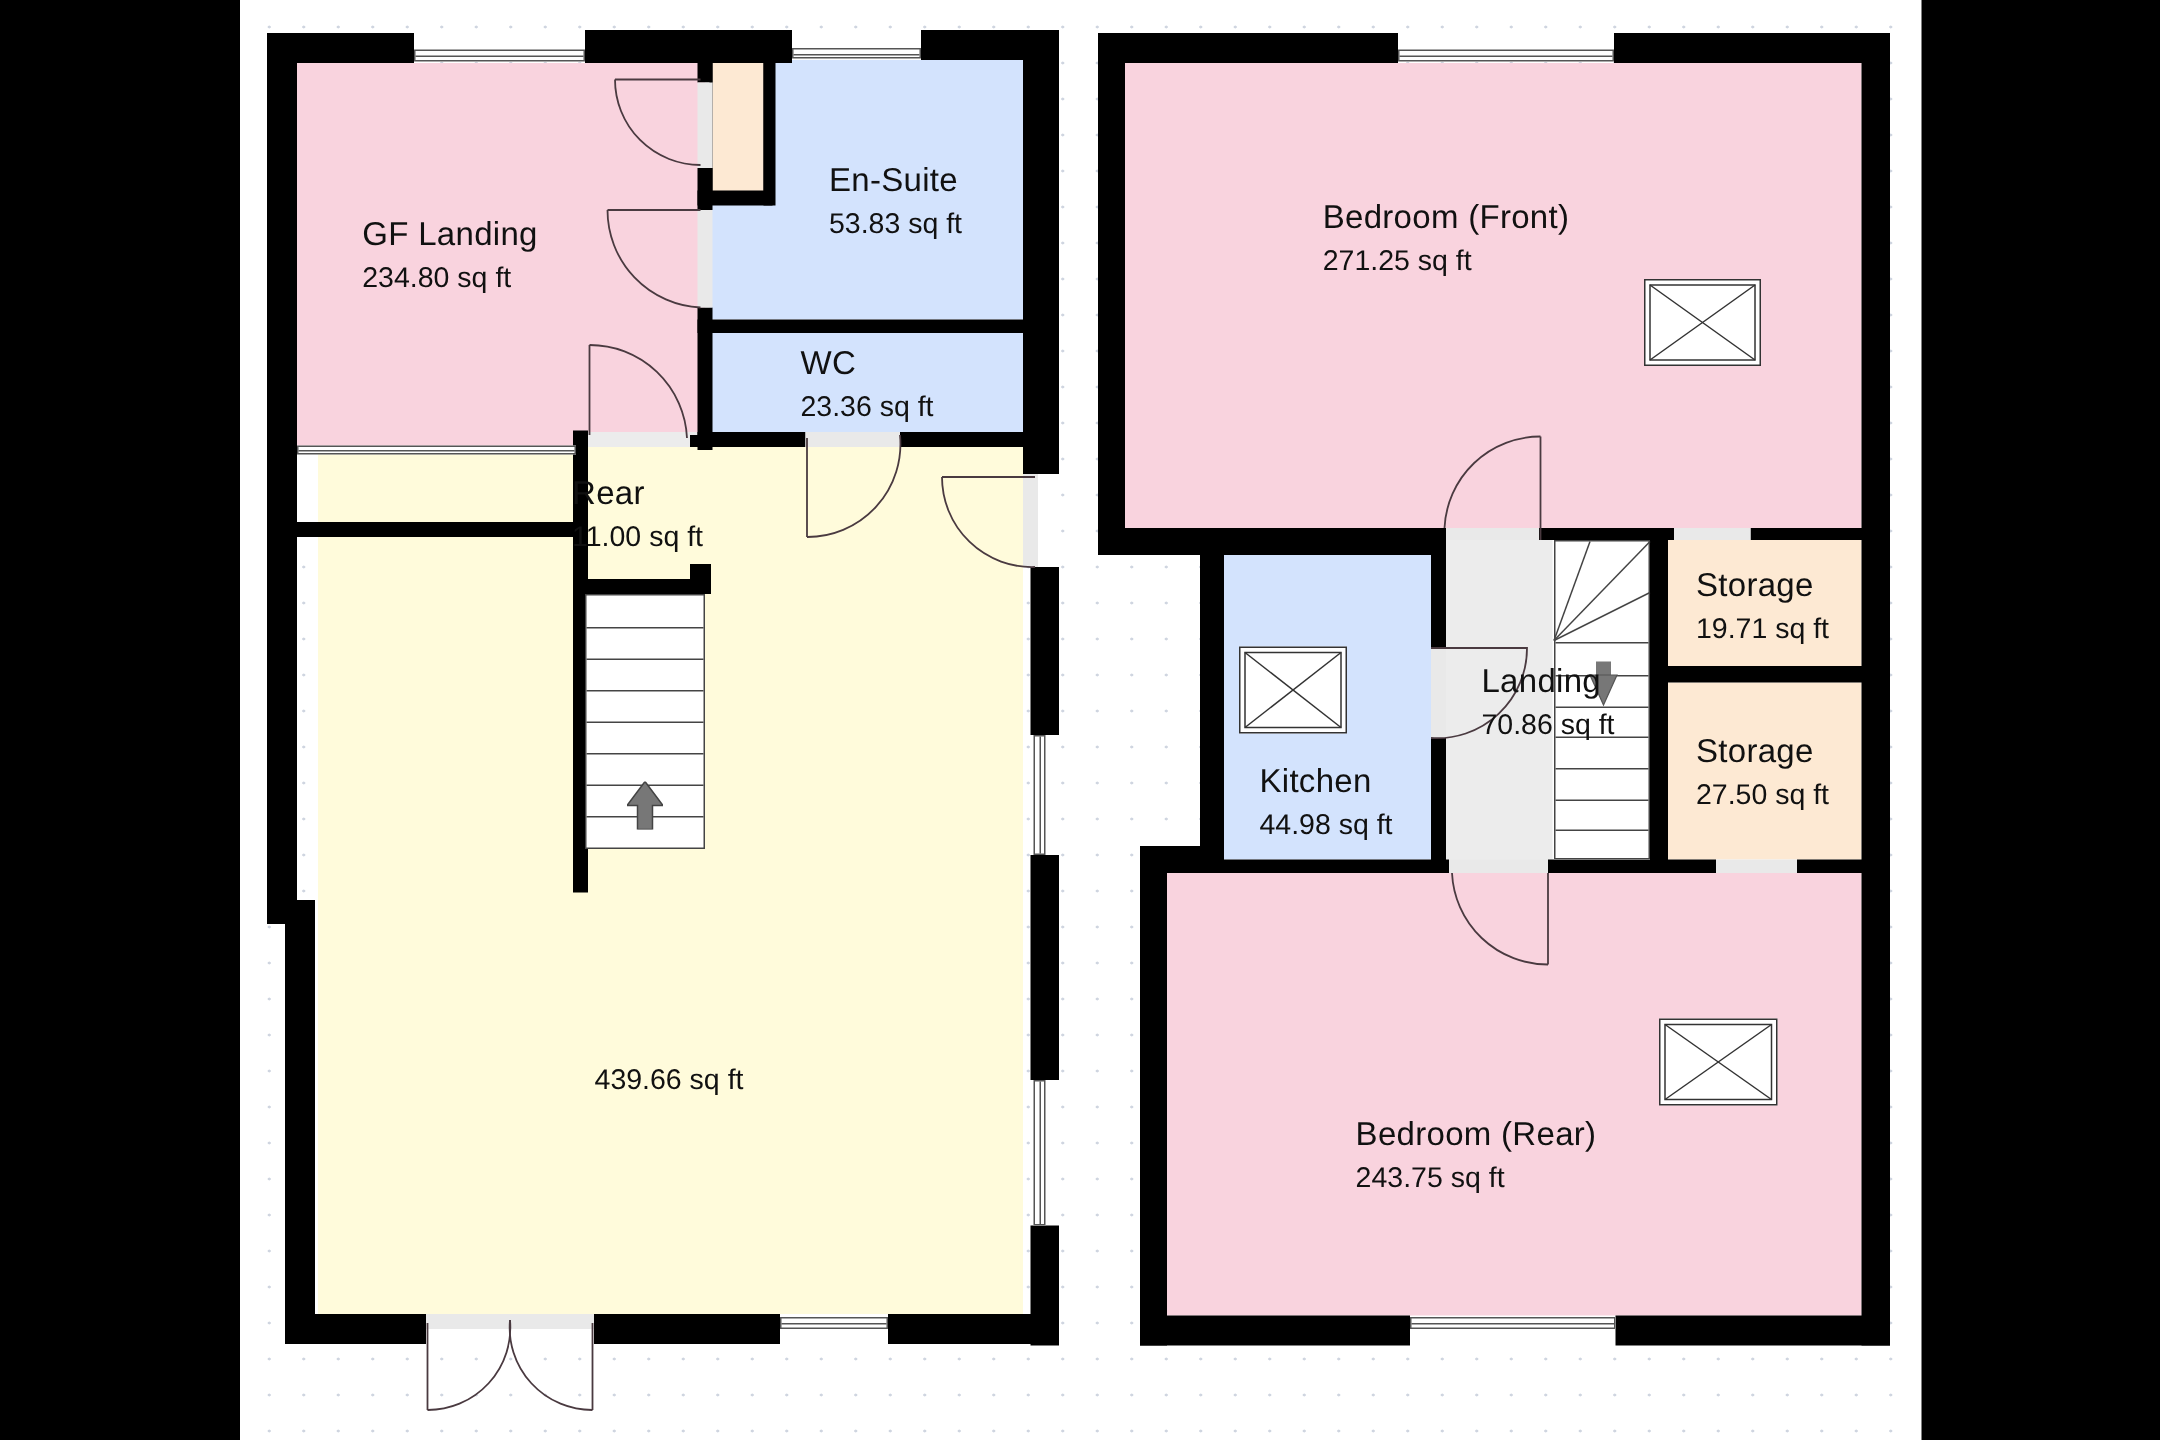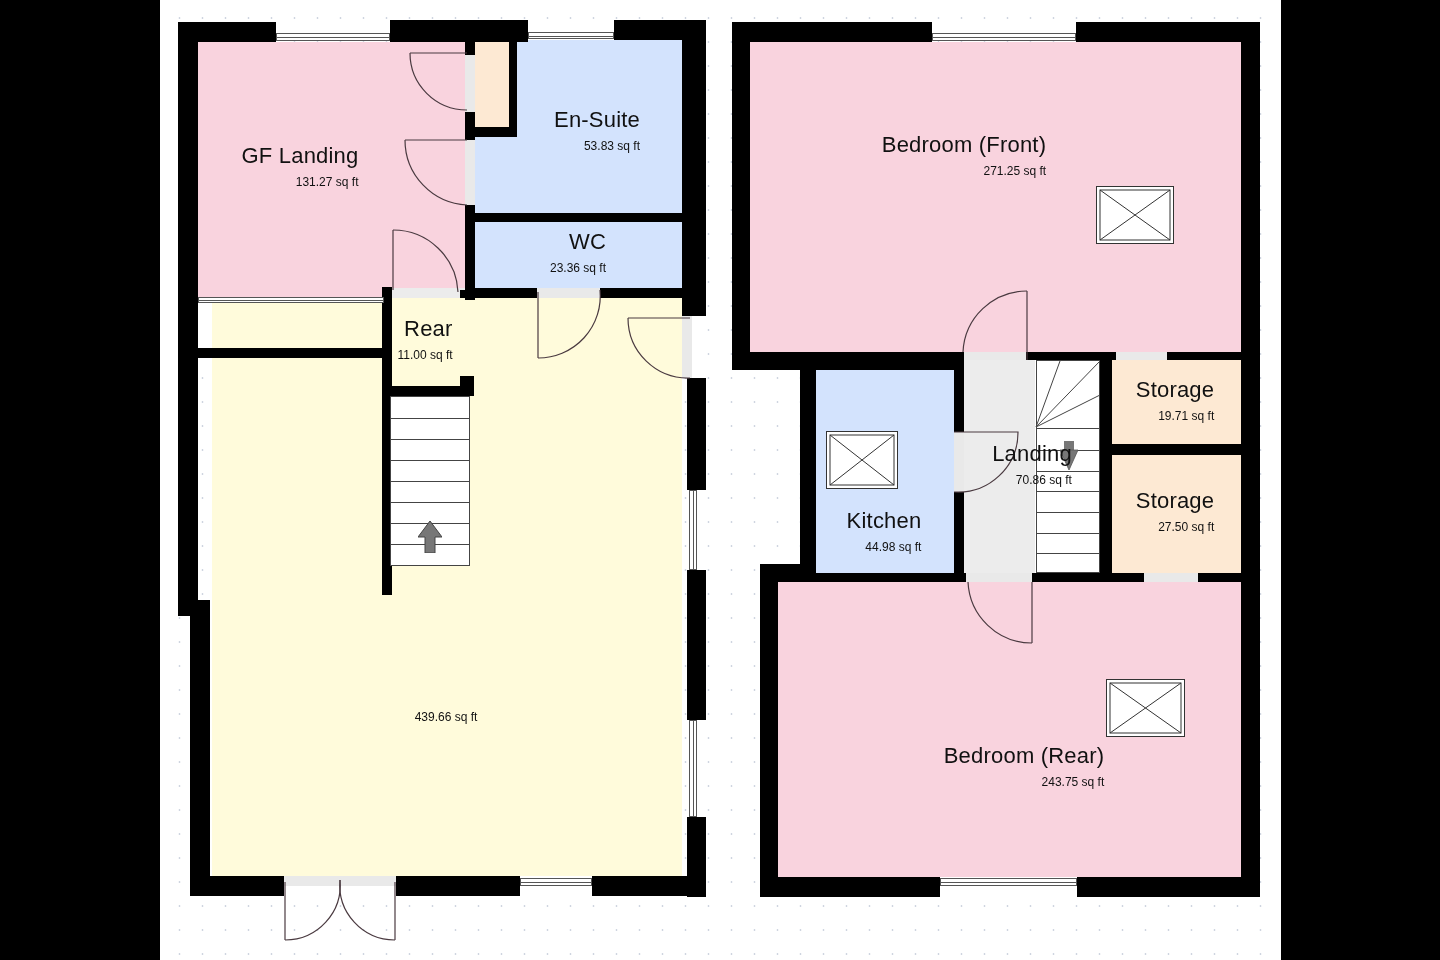--- a/index.html
+++ b/index.html
@@ -3,23 +3,23 @@
   <meta charset="utf-8">
   <style>
     html, body { margin: 0; padding: 0; }
     body { width: 1440px; height: 960px; background: #000; position: relative; overflow: hidden; font-family: "Liberation Sans", "DejaVu Sans", sans-serif; }
     .canvas { position: absolute; left: 160px; top: 0; width: 1121px; height: 960px; background: #fff;
       background-image: radial-gradient(circle, #cfd5e0 0.8px, transparent 1.2px);
       background-size: 23px 24px; background-position: 8px 6px; }
     .abs { position: absolute; }
     .wall { position: absolute; background: #000; }
     .room { position: absolute; }
-    .label { position: absolute; text-align: right; color: #111; white-space: nowrap; transform: translate(-50%, 0); }
+    .label { position: absolute; text-align: left; color: #111; white-space: nowrap; transform: translate(-50%, 0); }
     .name { font-size: 22px; letter-spacing: 0.2px; }
-    .area { font-size: 12px; margin-top: 8px; }
+    .area { font-size: 19px; margin-top: 8px; }
     .win { position: absolute; background: #fff; border: 1px solid #555; box-sizing: border-box; }
     .win.h::after { content: ""; position: absolute; left: 0; right: 0; top: 50%; border-top: 1px solid #555; }
     .win.v::after { content: ""; position: absolute; top: 0; bottom: 0; left: 50%; border-left: 1px solid #555; }
     .gap { position: absolute; background: #e9e9e9; }
     svg.overlay { position: absolute; left: 0; top: 0; pointer-events: none; }
     .stairs { position: absolute; background: #fff; border: 1px solid #444; box-sizing: border-box; }
     .tread { position: absolute; left: 0; right: 0; border-top: 1px solid #444; }
     .skylight { position: absolute; background: #fff; border: 1px solid #333; box-sizing: border-box; }
   </style>
 </head>
@@ -110,21 +110,21 @@
           <line x1="468" y1="318" x2="530" y2="318"></line>
         <path d="M180,880 A55,55 0 0 1 125,940"></path>
           <line x1="125" y1="882" x2="125" y2="940"></line>
         <path d="M180,880 A55,55 0 0 0 235,940"></path>
           <line x1="235" y1="882" x2="235" y2="940"></line>
       </g>
     </svg>
 
     <div class="label" style="left:140px;top:143px;">
       <div class="name">GF Landing</div>
-      <div class="area" style="margin-top:6px">131.27 sq ft</div>
+      <div class="area" style="margin-top:6px">234.80 sq ft</div>
     </div>
     <div class="label" style="left:437px;top:107px;">
       <div class="name">En-Suite</div>
       <div class="area" style="margin-top:6px">53.83 sq ft</div>
     </div>
     <div class="label" style="left:418px;top:229px;">
       <div class="name">WC</div>
       <div class="area" style="margin-top:6px">23.36 sq ft</div>
     </div>
     <div class="label" style="left:265px;top:316px;">
@@ -237,18 +237,18 @@
       <div class="area" style="margin-top:6px">70.86 sq ft</div>
     </div>
     <div class="label" style="left:1015px;top:488px;">
       <div class="name">Storage</div>
       <div class="area" style="margin-top:6px">27.50 sq ft</div>
     </div>
     <div class="label" style="left:724px;top:508px;">
       <div class="name">Kitchen</div>
       <div class="area" style="margin-top:6px">44.98 sq ft</div>
     </div>
-    <div class="label" style="left:864px;top:743px;">
+    <div class="label" style="left:824px;top:743px;">
       <div class="name">Bedroom (Rear)</div>
       <div class="area" style="margin-top:6px">243.75 sq ft</div>
     </div>
   </div>
 </div>
 
 </body></html>

